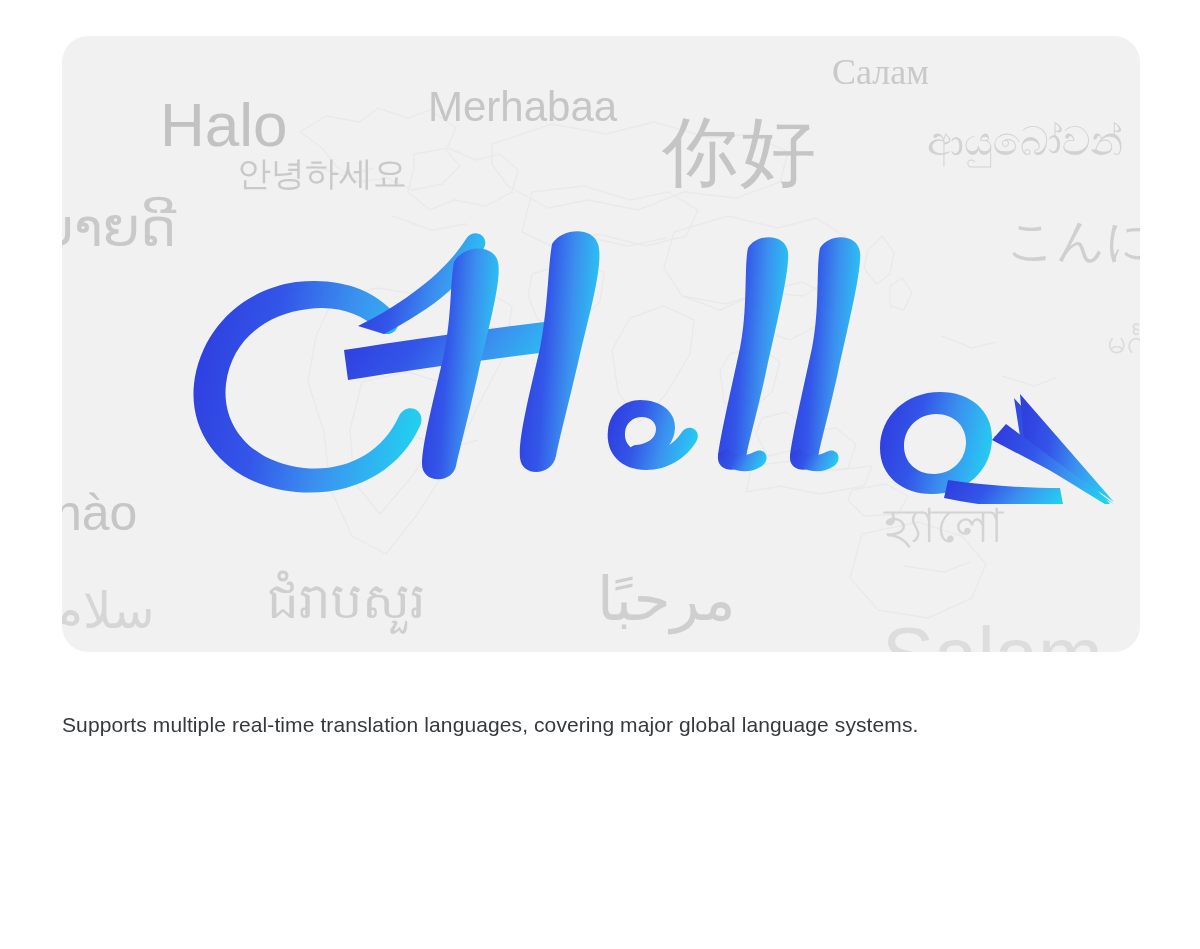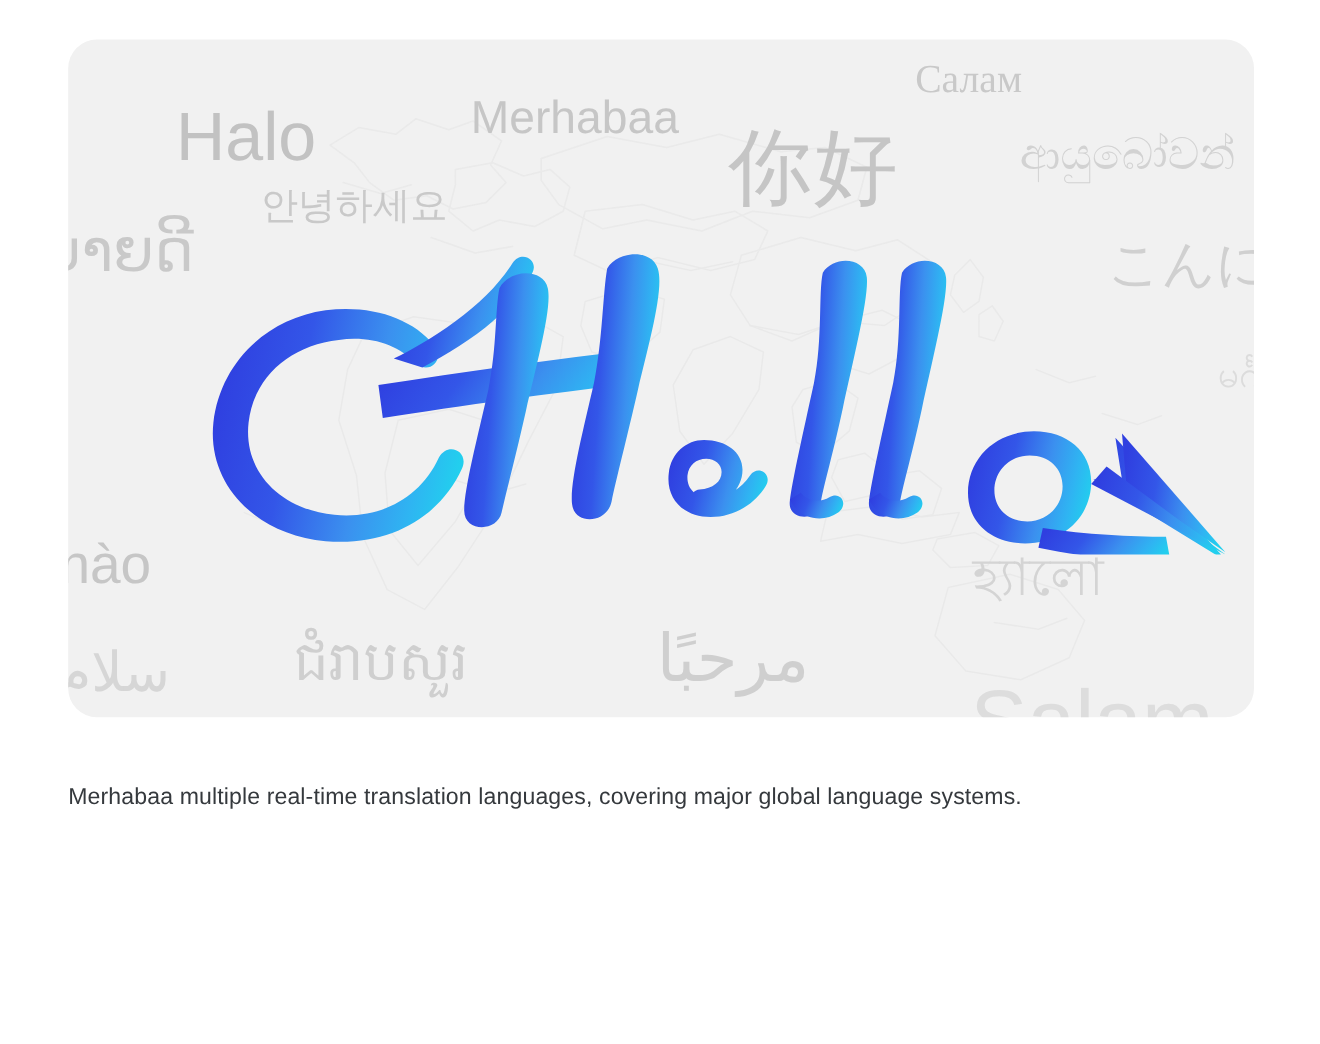--- a/index.html
+++ b/index.html
@@ -60,21 +60,21 @@
     line-height: 1;
     font-family: "DejaVu Sans", "Liberation Sans", sans-serif;
   }
 
   
   .g-halo      { left: 98px;  top: 58px;  font-size: 62px; color: #c2c2c2; font-family: "Liberation Sans", sans-serif; }
   .g-merhabaa  { left: 366px; top: 50px;  font-size: 42px; color: #c6c6c6; font-family: "Liberation Sans", sans-serif; }
   .g-salam-cyr { left: 770px; top: 18px;  font-size: 36px; color: #c9c9c9; font-family: Liberation Serif, serif; }
   .g-nihao     { left: 600px; top: 78px;  font-size: 76px; color: #c5c5c5; letter-spacing: 2px; }
   .g-sinhala   { left: 865px; top: 85px;  font-size: 40px; color: #d2d2d2; }
-  .g-korean    { left: 175px; top: 134px; font-size: 34px; color: #c9c9c9; text-align: right; }
+  .g-korean    { left: 175px; top: 120px; font-size: 34px; color: #c9c9c9; text-align: right; }
   .g-japanese  { left: 945px; top: 180px; font-size: 48px; color: #d0d0d0; }
   .g-lao       { left: -22px; top: 165px; font-size: 54px; color: #c9c9c9; }
   .g-burmese   { left: 1045px;top: 288px; font-size: 34px; color: #dcdcdc; }
   .g-chao      { left: -8px;  top: 452px; font-size: 50px; color: #c6c6c6; font-family: "Liberation Sans", sans-serif; }
   .g-bengali   { left: 822px; top: 466px; font-size: 47px; color: #d4d4d4; }
   .g-arabic-lt { left: -10px; top: 550px; font-size: 50px; color: #d6d6d6; }
   .g-khmer     { left: 205px; top: 540px; font-size: 50px; color: #cfcfcf; }
   .g-marhaba   { left: 535px; top: 492px; font-size: 60px; color: #cfcfcf; margin-top: 41px; }
   .g-salam-lat { left: 820px; top: 540px; font-size: 78px; color: #dddddd; font-family: "Liberation Sans", sans-serif; margin-top: 40px; }
 
@@ -283,15 +283,15 @@
         <path d="M872 190
                  L 966 298
                  L 876 236
                  L 874 214 Z"></path>
         <path d="M858 220 L 966 300 L 844 236 Z"></path>
       </g>
     </svg>
 
   </div>
 
-  <div class="caption">Merhabaa multiple real-time translation languages, covering major global language systems.</div>
+  <div class="caption">Supports multiple real-time translation languages, covering major global language systems.</div>
 
 </div>
 
 </body></html>

